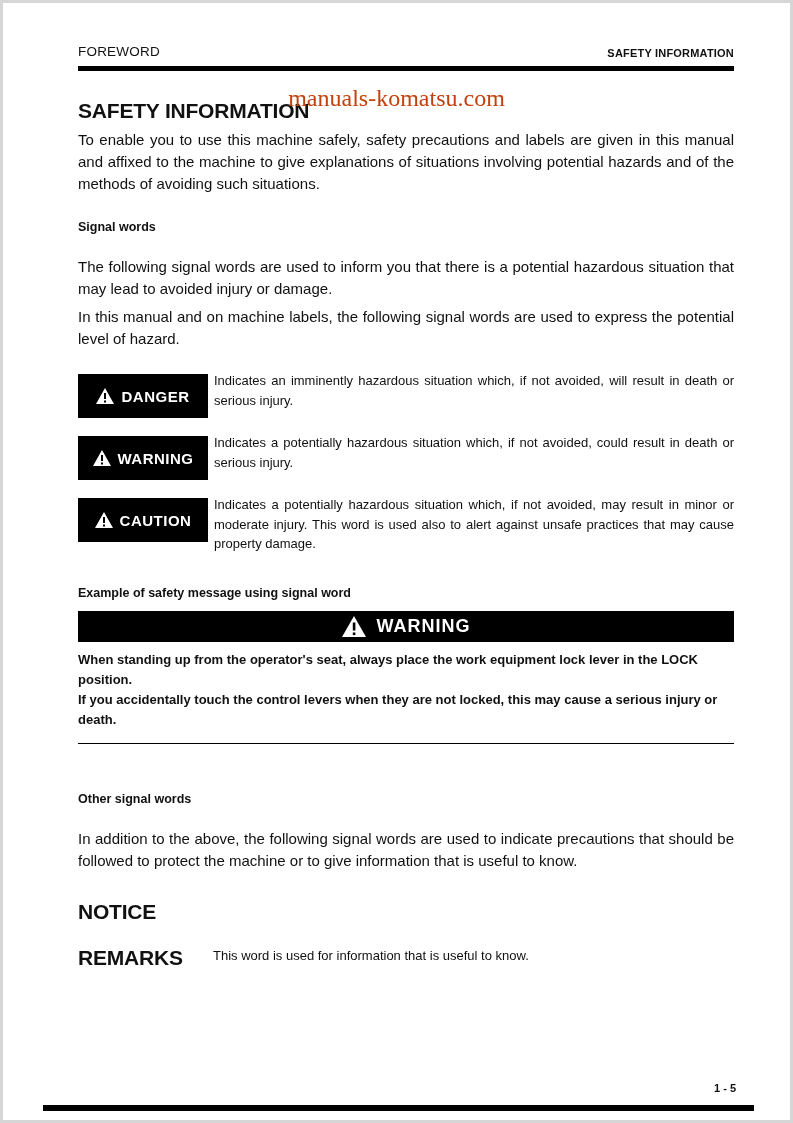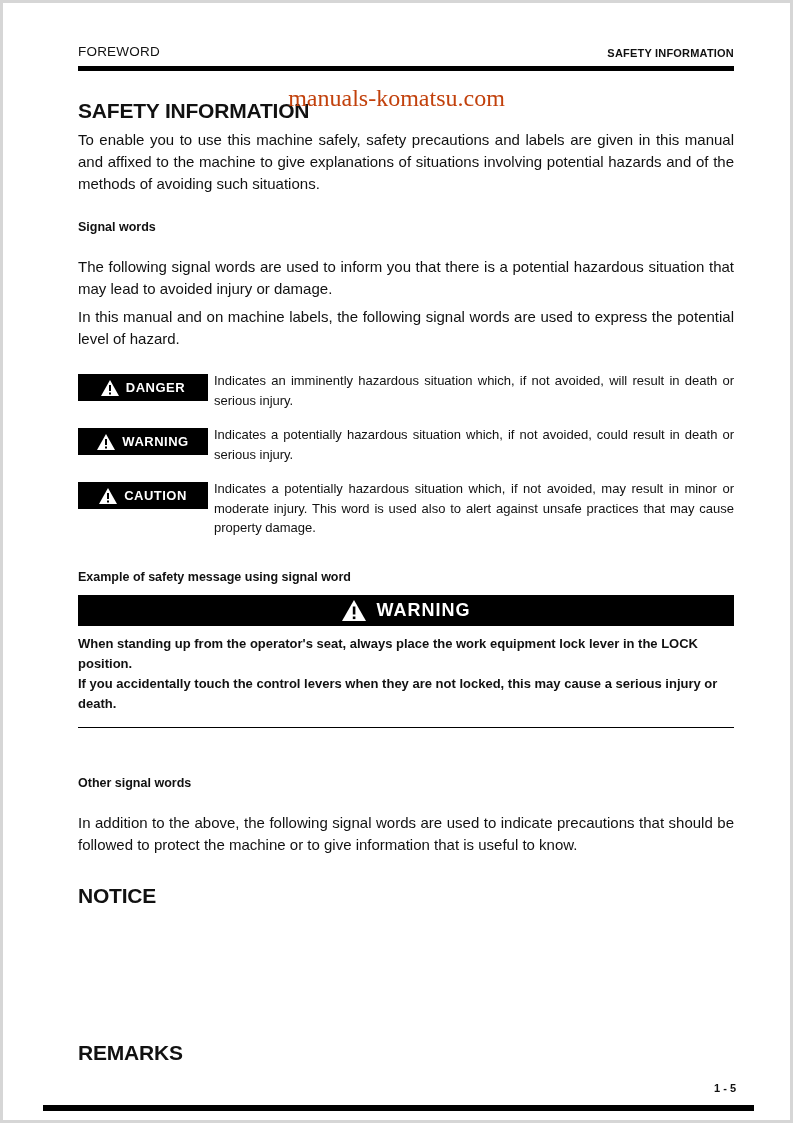--- a/index.html
+++ b/index.html
@@ -30,39 +30,39 @@
   
   .title{font-size:21px;font-weight:bold;margin-top:28px;letter-spacing:-.2px;}
   
   .body-p{font-size:15px;line-height:1.45;text-align:justify;margin:6px 0 0 0;}
   .sub-h{font-size:12.5px;font-weight:bold;margin-top:26px;}
   .gap-p{margin-top:22px;}
   
   .sig-list{margin-top:22px;}
   .sig-row{display:flex;align-items:flex-start;margin-bottom:15px;}
   .sig-box{
-    width:130px;height:27px;flex:0 0 130px;
+    width:130px;height:44px;flex:0 0 130px;
     background:#000;color:#fff;
     display:flex;align-items:center;justify-content:center;gap:7px;
-    font-weight:bold;font-size:13px;letter-spacing:.5px;
+    font-weight:bold;font-size:15px;letter-spacing:.5px;
     margin-top:3px;
   }
   .sig-desc{font-size:13px;line-height:1.5;margin-left:6px;text-align:justify;}
   .tri{display:inline-block;line-height:0;}
   
   .example-h{font-size:12.5px;font-weight:bold;margin-top:32px;}
   .banner{
     margin-top:11px;height:31px;background:#000;color:#fff;
     display:flex;align-items:center;justify-content:center;gap:11px;
     font-size:18px;font-weight:bold;letter-spacing:1px;
   }
   .example-lines{margin-top:8px;font-size:13px;font-weight:bold;line-height:1.55;}
   .rule-thin{height:1px;background:#000;margin-top:13px;}
   
-  .kw-row{display:flex;align-items:flex-start;margin-top:28px;flex-direction:column;}
+  .kw-row{display:flex;align-items:flex-start;margin-top:28px;}
   .kw-label{width:135px;flex:0 0 135px;font-size:21px;font-weight:bold;letter-spacing:-.2px;}
   .kw-desc{font-size:13px;line-height:1.5;text-align:justify;}
   
   .page-num{position:absolute;right:54px;bottom:26px;font-size:11px;font-weight:bold;}
   .rule-bottom{position:absolute;left:40px;right:36px;bottom:9px;height:6px;background:#000;}
 </style>
 </head>
 <body>
 
 <div class="page">

